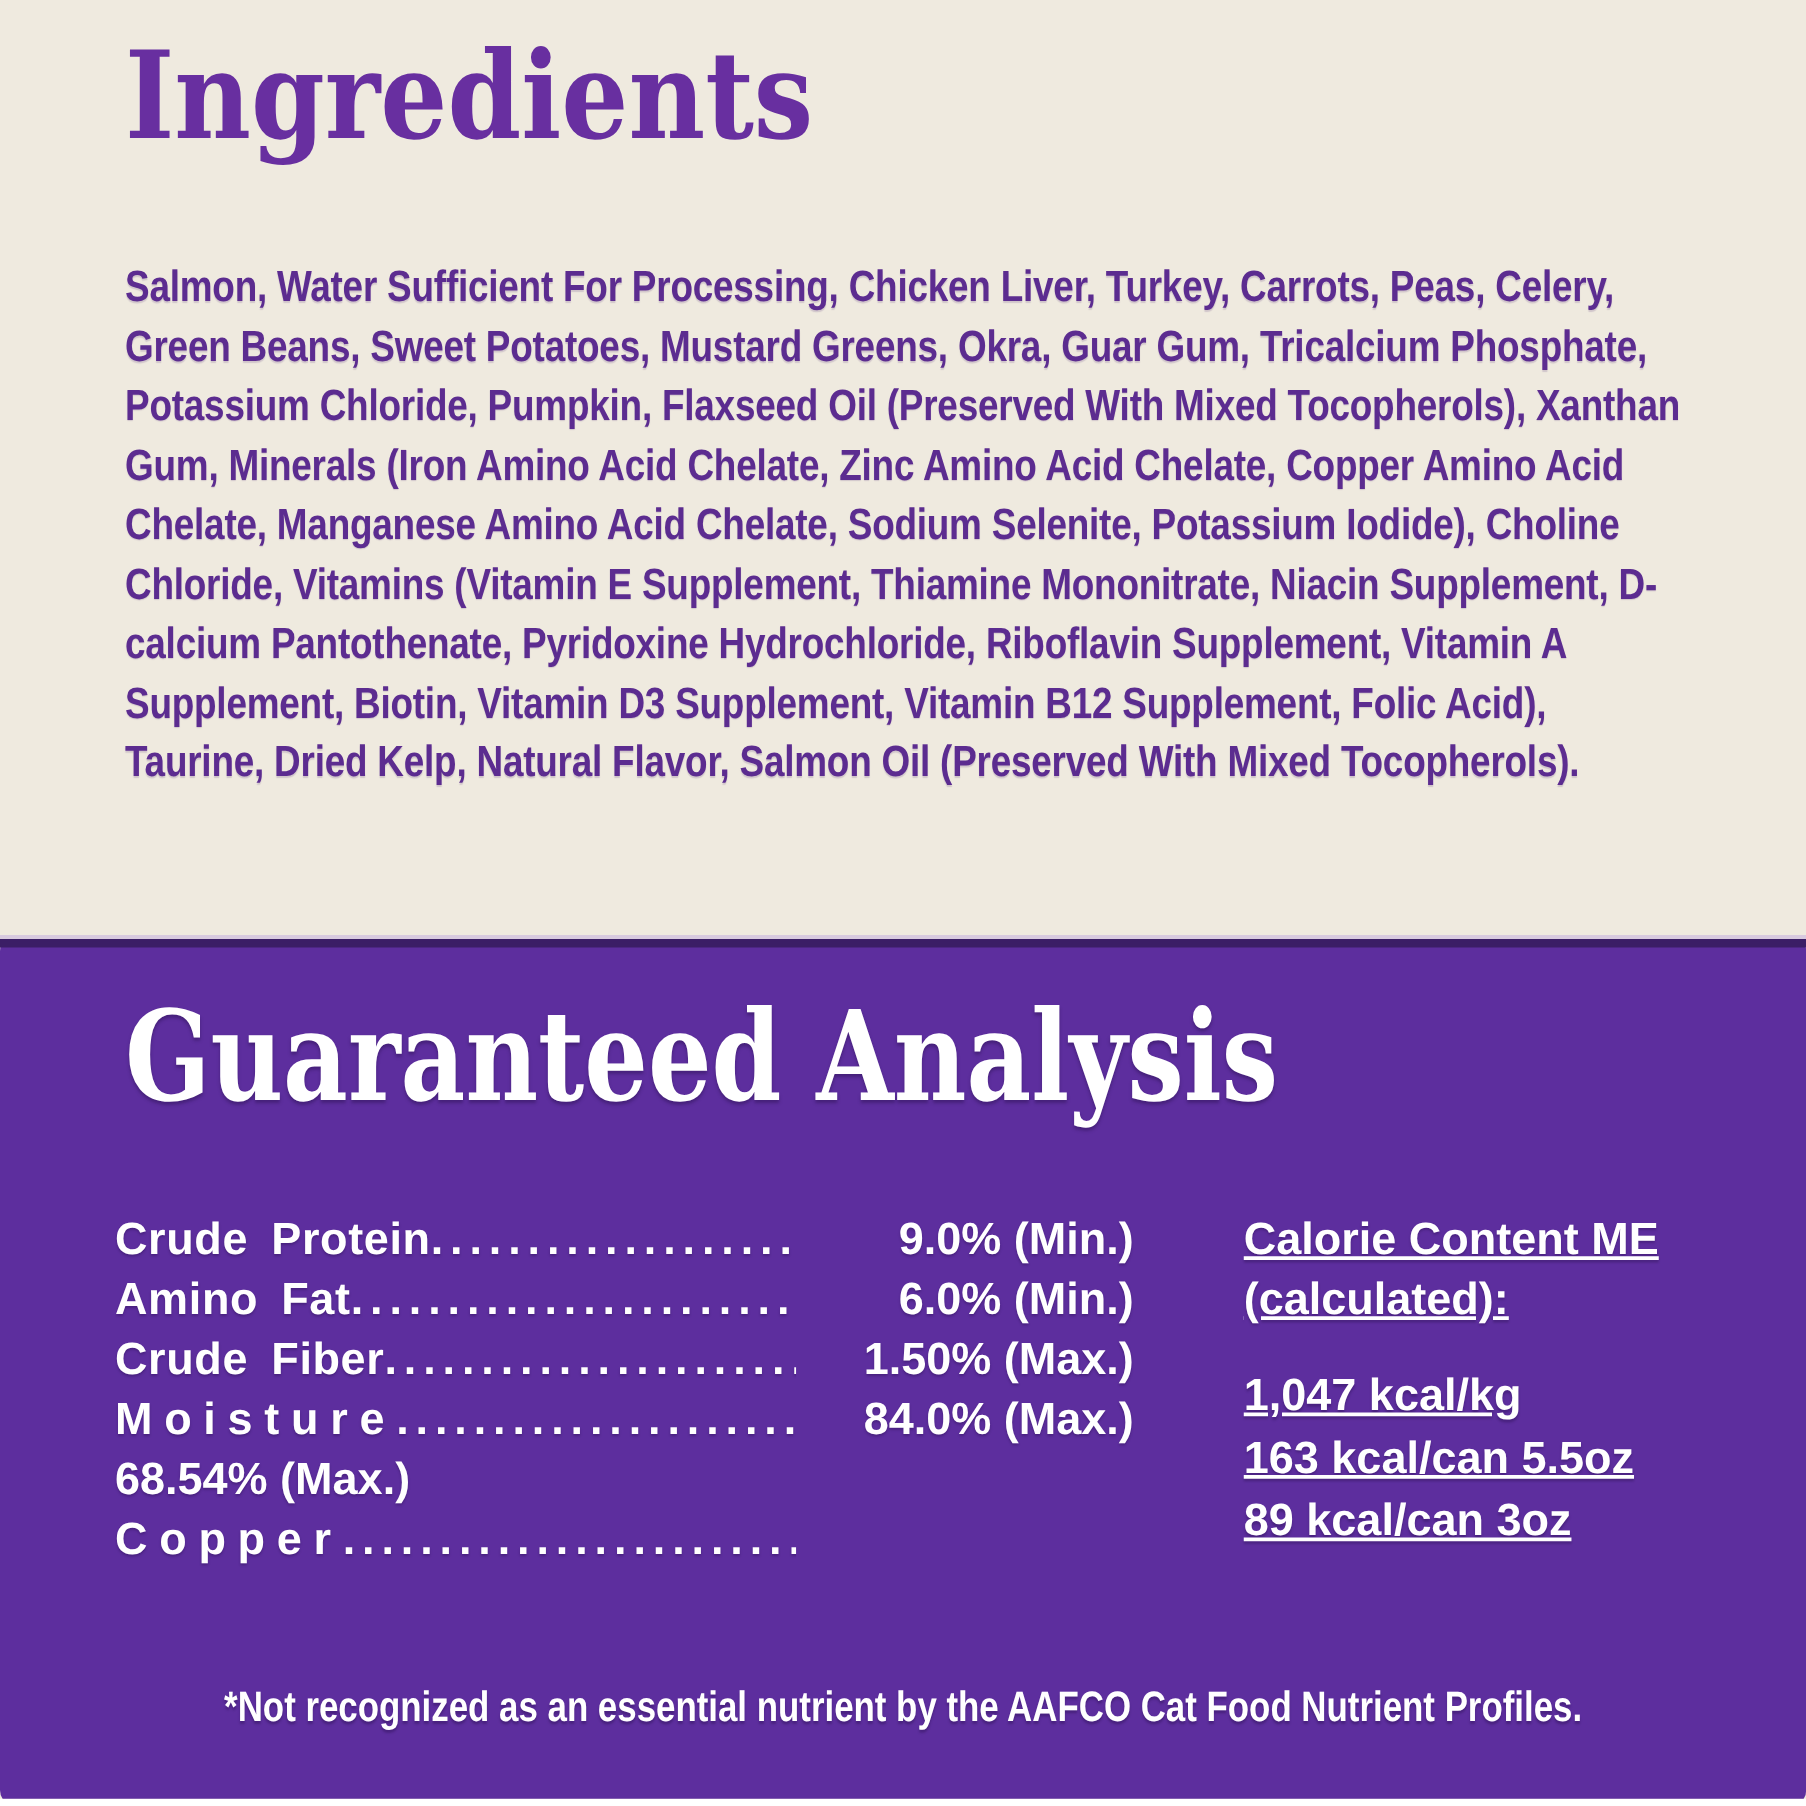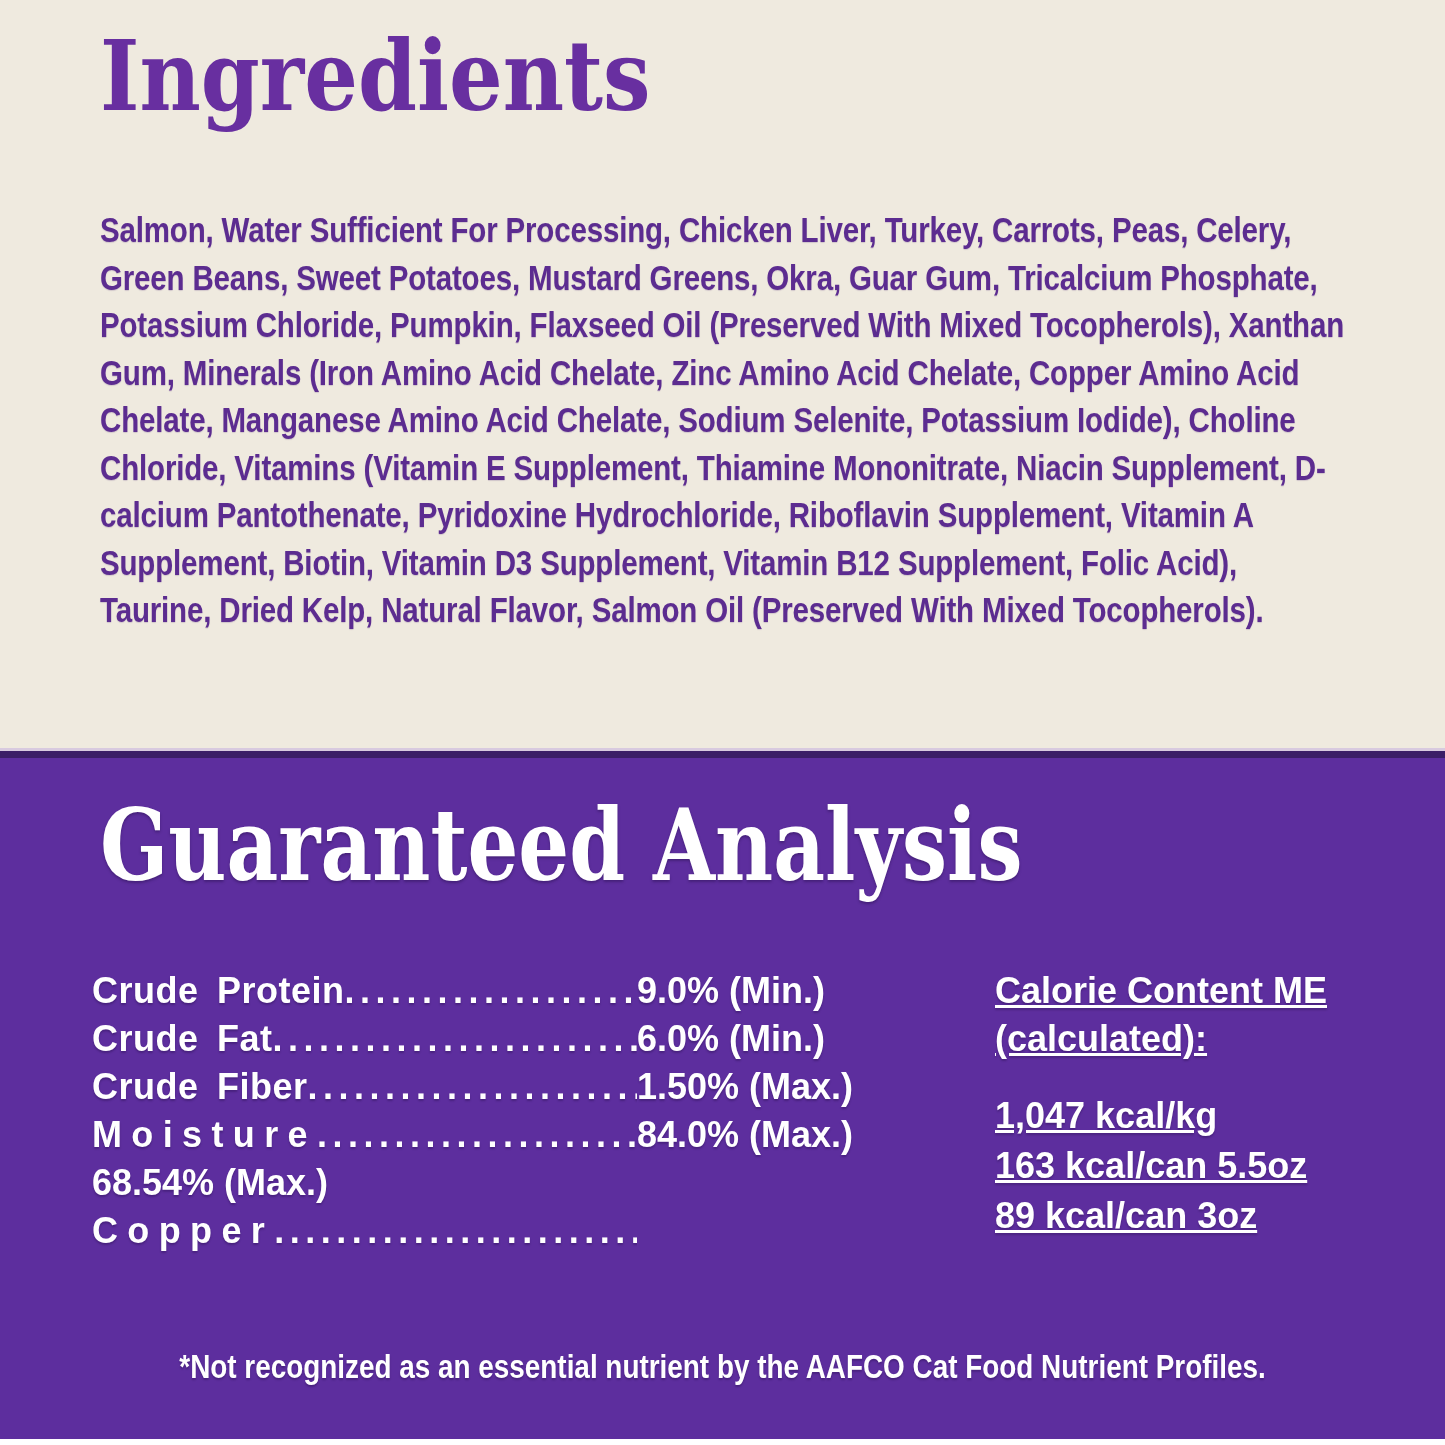--- a/index.html
+++ b/index.html
@@ -46,20 +46,21 @@
   }
 
   
   .analysis-section {
     position: absolute;
     left: 0;
     top: 748px;
     width: 1445px;
     height: 697px;
     background: var(--background-purple, #5d2e9e);
+    border-radius: 13px;
   }
 
   .section-divider {
     position: absolute;
     left: 0;
     top: 0;
     width: 100%;
     height: 10px;
     background: linear-gradient(180deg,
       var(--divider-light, #d8cadf) 0px,
@@ -88,21 +89,21 @@
     position: absolute;
     left: 92px;
     top: 219px;           
     width: 815px;
     color: var(--analysis-text-color, #ffffff);
     font-weight: bold;
     font-size: 36px;
     text-shadow: 0 2px 2px rgba(25, 8, 55, 0.30);
   }
 
-  .ga-row { display: flex; height: 48px; line-height: 48px; }
+  .ga-row { display: flex; height: 48px; line-height: 48px; justify-content: space-between; }
 
   .ga-main { display: flex; width: 545px; overflow: hidden; }
 
   .ga-label { white-space: nowrap; word-spacing: 8px; letter-spacing: 0.5px; }
   .ga-label.stretched { letter-spacing: 0.26em; }
 
   .ga-leader { flex: 1; overflow: hidden; white-space: nowrap; height: 48px; }
   .ga-leader::after {
     content: "................................................................................";
     letter-spacing: 5.5px;
@@ -159,21 +160,21 @@
     <div class="ga-table">
       <div class="ga-row">
         <span class="ga-main">
             <span class="ga-label">Crude Protein</span>
             <span class="ga-leader"></span>
           </span>
         <span class="ga-value">9.0% (Min.)</span>
       </div>
       <div class="ga-row">
         <span class="ga-main">
-            <span class="ga-label">Crude Fat</span>
+            <span class="ga-label">Amino Fat</span>
             <span class="ga-leader"></span>
           </span>
         <span class="ga-value">6.0% (Min.)</span>
       </div>
       <div class="ga-row">
         <span class="ga-main">
             <span class="ga-label">Crude Fiber</span>
             <span class="ga-leader"></span>
           </span>
         <span class="ga-value">1.50% (Max.)</span>

